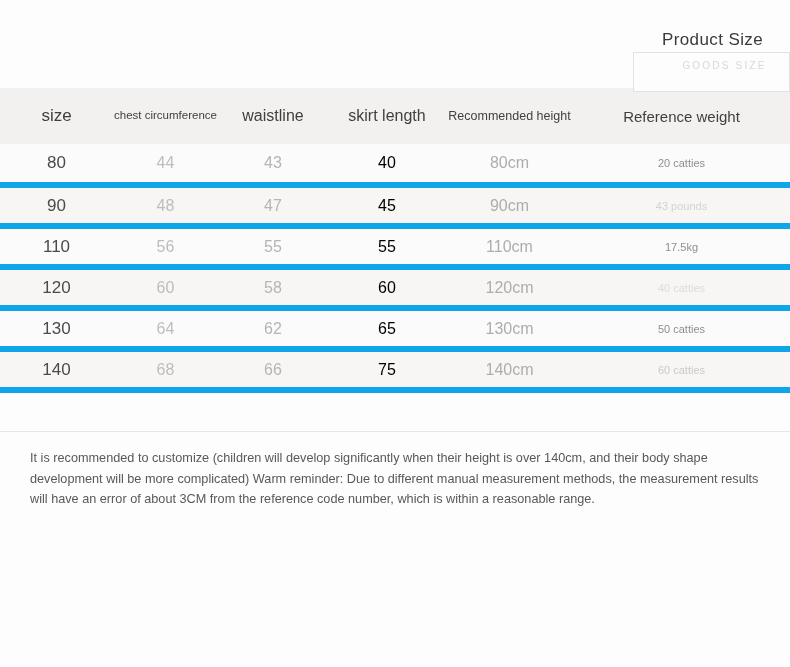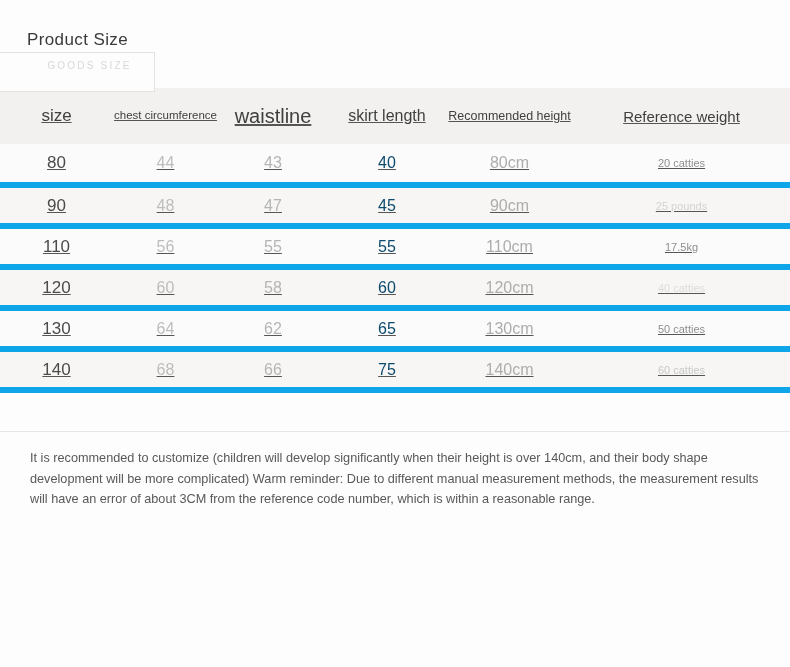--- a/index.html
+++ b/index.html
@@ -18,21 +18,21 @@
     position: relative;
     width: 790px;
     height: 667px;
     background: #fdfdfd;
   }
 
   
   .header {
     padding-top: 30px;
     display: flex;
-    justify-content: flex-start;
+    justify-content: flex-end;
   }
   .header-box {
     position: relative;
     width: 155px;
     text-align: center;
   }
   .header-title {
     font-size: 17px;
     color: #3a3a3a;
     letter-spacing: 0.4px;
@@ -62,58 +62,57 @@
     font-size: 10px;
     letter-spacing: 2.2px;
     color: #d8d8d8;
     z-index: 2;
   }
 
   
   .table-wrap {
     margin-top: 38px;
     width: 784px;
-    text-decoration: underline;
   }
   table.size-table {
     width: 790px;
     border-collapse: collapse;
     table-layout: fixed;
   }
   table.size-table thead tr {
     background: #f2f1ef;
     height: 56px;
   }
   table.size-table thead th {
     font-weight: normal;
     color: #3f3f3f;
     text-align: center;
     vertical-align: middle;
     padding: 0;
   }
   th.c0 { width: 113px; font-size: 17px; }
   th.c1 { width: 105px; font-size: 11.5px; line-height: 1.15; color:#4a4a4a; }
-  th.c2 { width: 110px; font-size: 20px; }
+  th.c2 { width: 110px; font-size: 16px; }
   th.c3 { width: 118px; font-size: 16px; }
   th.c4 { width: 127px; font-size: 12.5px; color:#4a4a4a; }
   th.c5 { width: 217px; font-size: 15px; }
 
   table.size-table tbody tr {
     height: 41px;
   }
   table.size-table tbody td {
     text-align: center;
     vertical-align: middle;
     border-bottom: 6px solid #0ea5e9;
     padding: 0;
   }
   td.col-size   { font-size: 17px; color: #4b4b4b; }
   td.col-chest  { font-size: 16px; color: #bdbdbd; }
   td.col-waist  { font-size: 16px; color: #b5b5b5; }
-  td.col-skirt  { font-size: 16px; color: #0c4a6e; }
+  td.col-skirt  { font-size: 16px; color: #000000; }
   td.col-height { font-size: 16px; color: #adadad; }
   td.col-weight { font-size: 11px; color: #8f8f8f; }
 
   tbody tr:nth-child(odd)  { background: #fbfbfb; }
   tbody tr:nth-child(even) { background: #f7f6f5; }
 
   tbody tr:nth-child(2) td.col-weight { color: #d3d3d3; }
   tbody tr:nth-child(4) td.col-weight { color: #dcdcdc; }
   tbody tr:nth-child(6) td.col-weight { color: #c9c9c9; }
   tbody tr:nth-child(7) td.col-weight { color: #b9b9b9; }
@@ -166,21 +165,21 @@
           <td class="col-skirt">40</td>
           <td class="col-height">80cm</td>
           <td class="col-weight">20 catties</td>
         </tr>
         <tr>
           <td class="col-size">90</td>
           <td class="col-chest">48</td>
           <td class="col-waist">47</td>
           <td class="col-skirt">45</td>
           <td class="col-height">90cm</td>
-          <td class="col-weight">25 pounds</td>
+          <td class="col-weight">43 pounds</td>
         </tr>
         <tr>
           <td class="col-size">110</td>
           <td class="col-chest">56</td>
           <td class="col-waist">55</td>
           <td class="col-skirt">55</td>
           <td class="col-height">110cm</td>
           <td class="col-weight">17.5kg</td>
         </tr>
         <tr>

